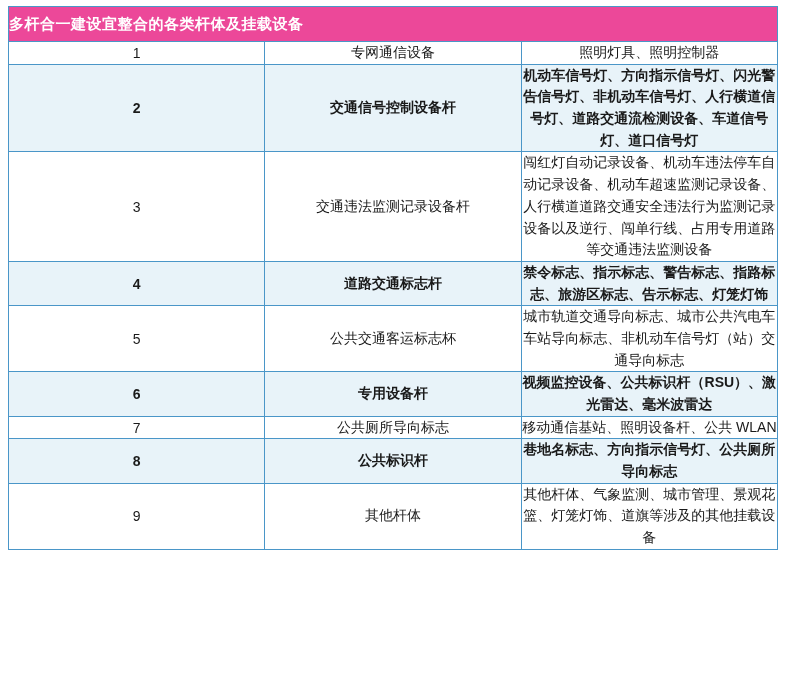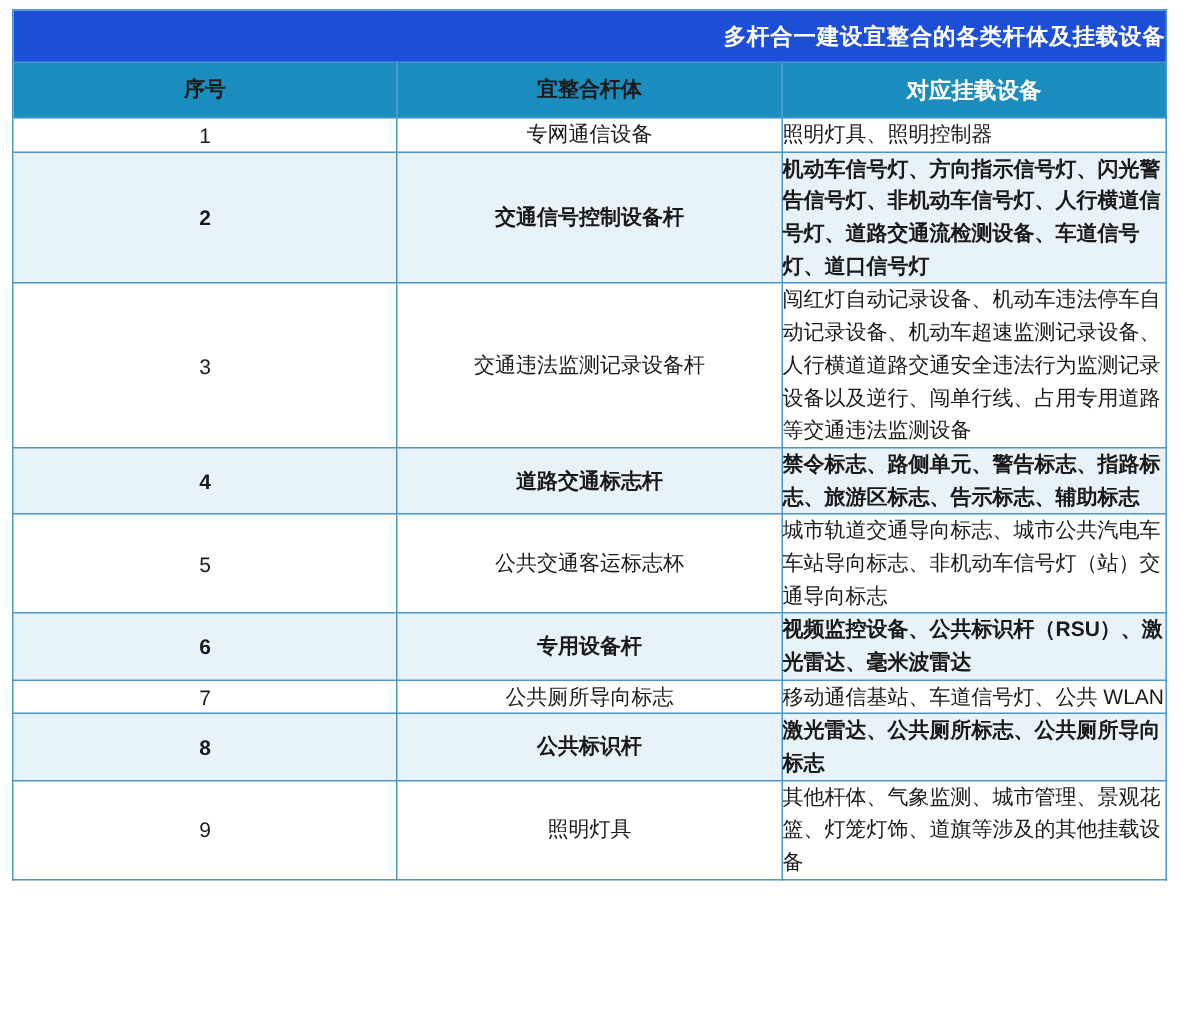--- a/index.html
+++ b/index.html
@@ -19,25 +19,25 @@
   table.pole-table {
     width: 770px;
     border-collapse: collapse;
     table-layout: fixed;
   }
   table.pole-table td, table.pole-table th {
     border: 1px solid #4a96c8;
     padding: 0;
   }
   .title-cell {
-    background: #1d4ed8;
+    background: #ec4899;
     color: #ffffff;
     font-size: 15px;
     font-weight: bold;
-    text-align: right;
+    text-align: left;
     height: 34px;
     letter-spacing: 0.5px;
   }
   .hdr-cell {
     background: #1a8cbe;
     color: #ffffff;
     font-size: 15px;
     font-weight: bold;
     text-align: center;
     height: 36px;
@@ -48,21 +48,21 @@
     color: #1a1a1a;
     width: 68px;
   }
   td.pole {
     text-align: center;
     font-size: 14px;
     color: #1a1a1a;
     width: 212px;
   }
   td.equip {
-    text-align: left;
+    text-align: center;
     font-size: 14px;
     color: #1a1a1a;
     line-height: 1.55;
     padding: 8px 10px 8px 12px;
   }
   tr.even td {
     background: #ffffff;
   }
   tr.odd td {
     background: #e8f3f9;
@@ -74,66 +74,61 @@
 </style>
 </head>
 <body>
 
 <div id="page">
   <table class="pole-table">
     <tbody>
       <tr>
         <td class="title-cell" colspan="3">多杆合一建设宜整合的各类杆体及挂载设备</td>
       </tr>
-      <tr>
-        <td class="hdr-cell num">序号</td>
-        <td class="hdr-cell pole">宜整合杆体</td>
-        <td class="hdr-cell">对应挂载设备</td>
-      </tr>
 
       <tr class="even">
         <td class="num cellpad">1</td>
         <td class="pole cellpad">专网通信设备</td>
         <td class="equip">照明灯具、照明控制器</td>
       </tr>
       <tr class="odd">
         <td class="num cellpad">2</td>
         <td class="pole cellpad">交通信号控制设备杆</td>
         <td class="equip">机动车信号灯、方向指示信号灯、闪光警告信号灯、非机动车信号灯、人行横道信号灯、道路交通流检测设备、车道信号灯、道口信号灯</td>
       </tr>
       <tr class="even">
         <td class="num cellpad">3</td>
         <td class="pole cellpad">交通违法监测记录设备杆</td>
         <td class="equip">闯红灯自动记录设备、机动车违法停车自动记录设备、机动车超速监测记录设备、人行横道道路交通安全违法行为监测记录设备以及逆行、闯单行线、占用专用道路等交通违法监测设备</td>
       </tr>
       <tr class="odd">
         <td class="num cellpad">4</td>
         <td class="pole cellpad">道路交通标志杆</td>
-        <td class="equip">禁令标志、路侧单元、警告标志、指路标志、旅游区标志、告示标志、辅助标志</td>
+        <td class="equip">禁令标志、指示标志、警告标志、指路标志、旅游区标志、告示标志、灯笼灯饰</td>
       </tr>
       <tr class="even">
         <td class="num cellpad">5</td>
         <td class="pole cellpad">公共交通客运标志杯</td>
         <td class="equip">城市轨道交通导向标志、城市公共汽电车车站导向标志、非机动车信号灯（站）交通导向标志</td>
       </tr>
       <tr class="odd">
         <td class="num cellpad">6</td>
         <td class="pole cellpad">专用设备杆</td>
         <td class="equip">视频监控设备、公共标识杆（RSU）、激光雷达、毫米波雷达</td>
       </tr>
       <tr class="even">
         <td class="num cellpad">7</td>
         <td class="pole cellpad">公共厕所导向标志</td>
-        <td class="equip">移动通信基站、车道信号灯、公共 WLAN</td>
+        <td class="equip">移动通信基站、照明设备杆、公共 WLAN</td>
       </tr>
       <tr class="odd">
         <td class="num cellpad">8</td>
         <td class="pole cellpad">公共标识杆</td>
-        <td class="equip">激光雷达、公共厕所标志、公共厕所导向标志</td>
+        <td class="equip">巷地名标志、方向指示信号灯、公共厕所导向标志</td>
       </tr>
       <tr class="even">
         <td class="num cellpad">9</td>
-        <td class="pole cellpad">照明灯具</td>
+        <td class="pole cellpad">其他杆体</td>
         <td class="equip">其他杆体、气象监测、城市管理、景观花篮、灯笼灯饰、道旗等涉及的其他挂载设备</td>
       </tr>
     </tbody>
   </table>
 </div>
 
 </body></html>

